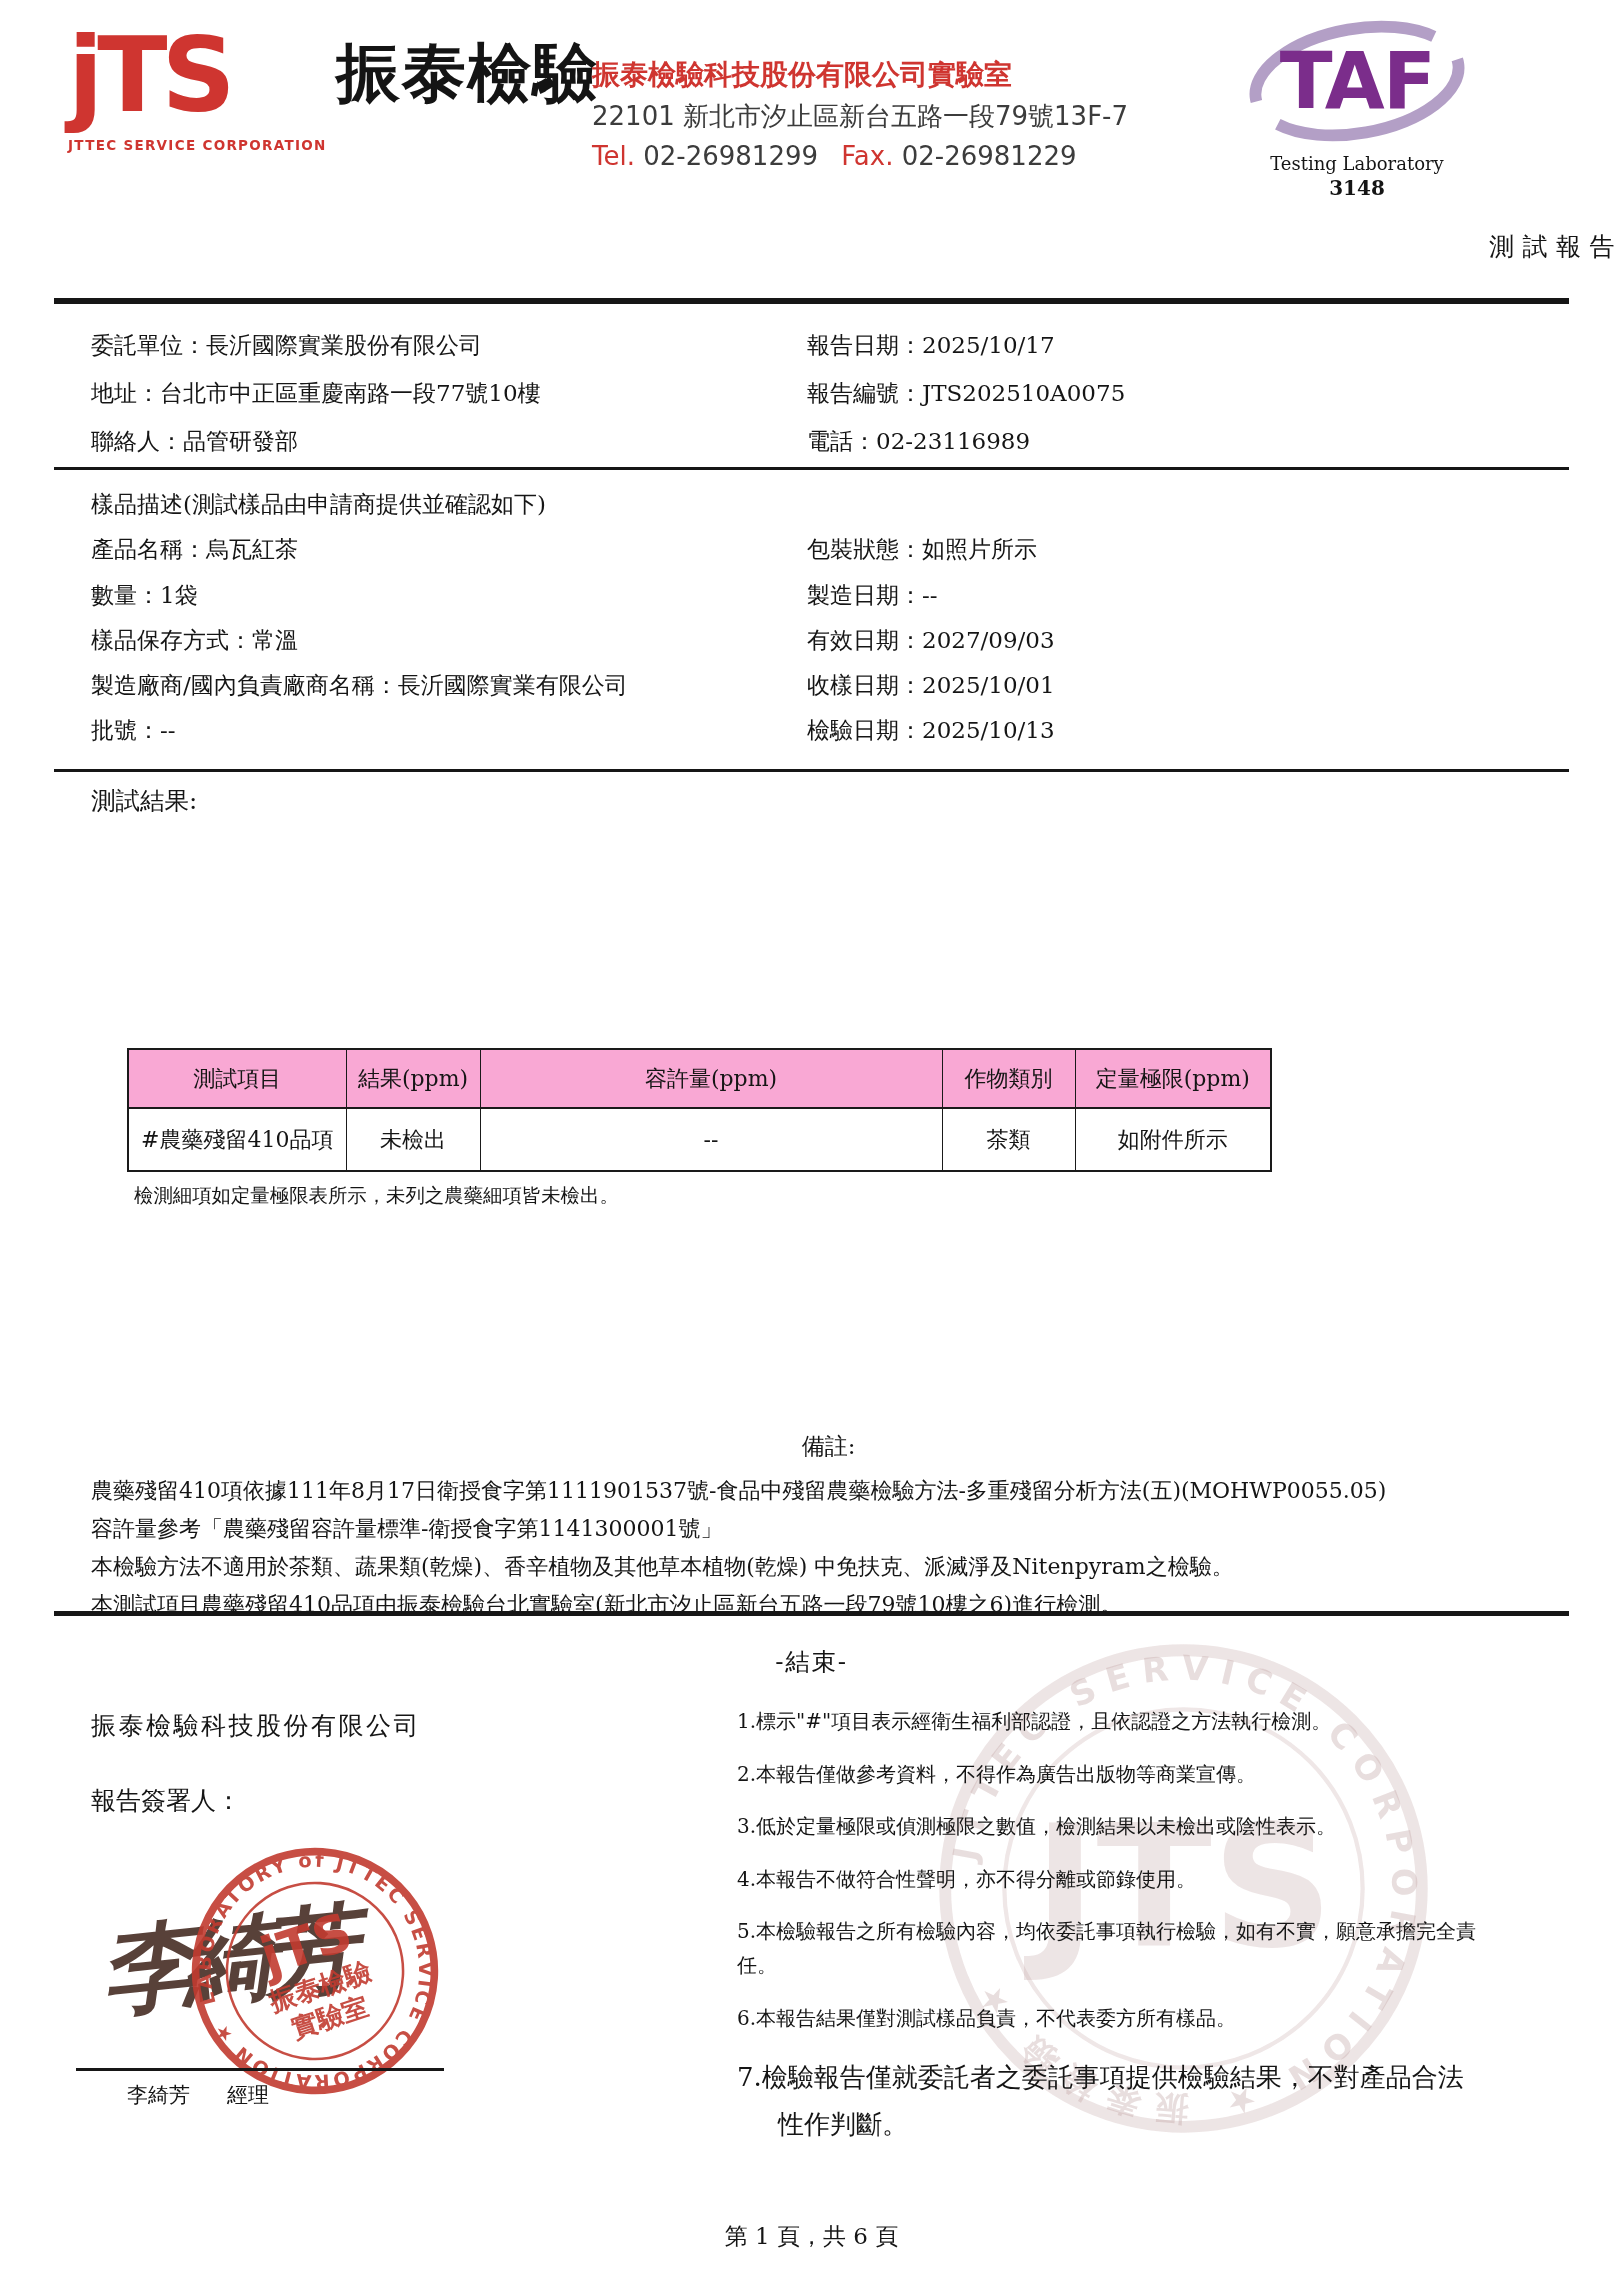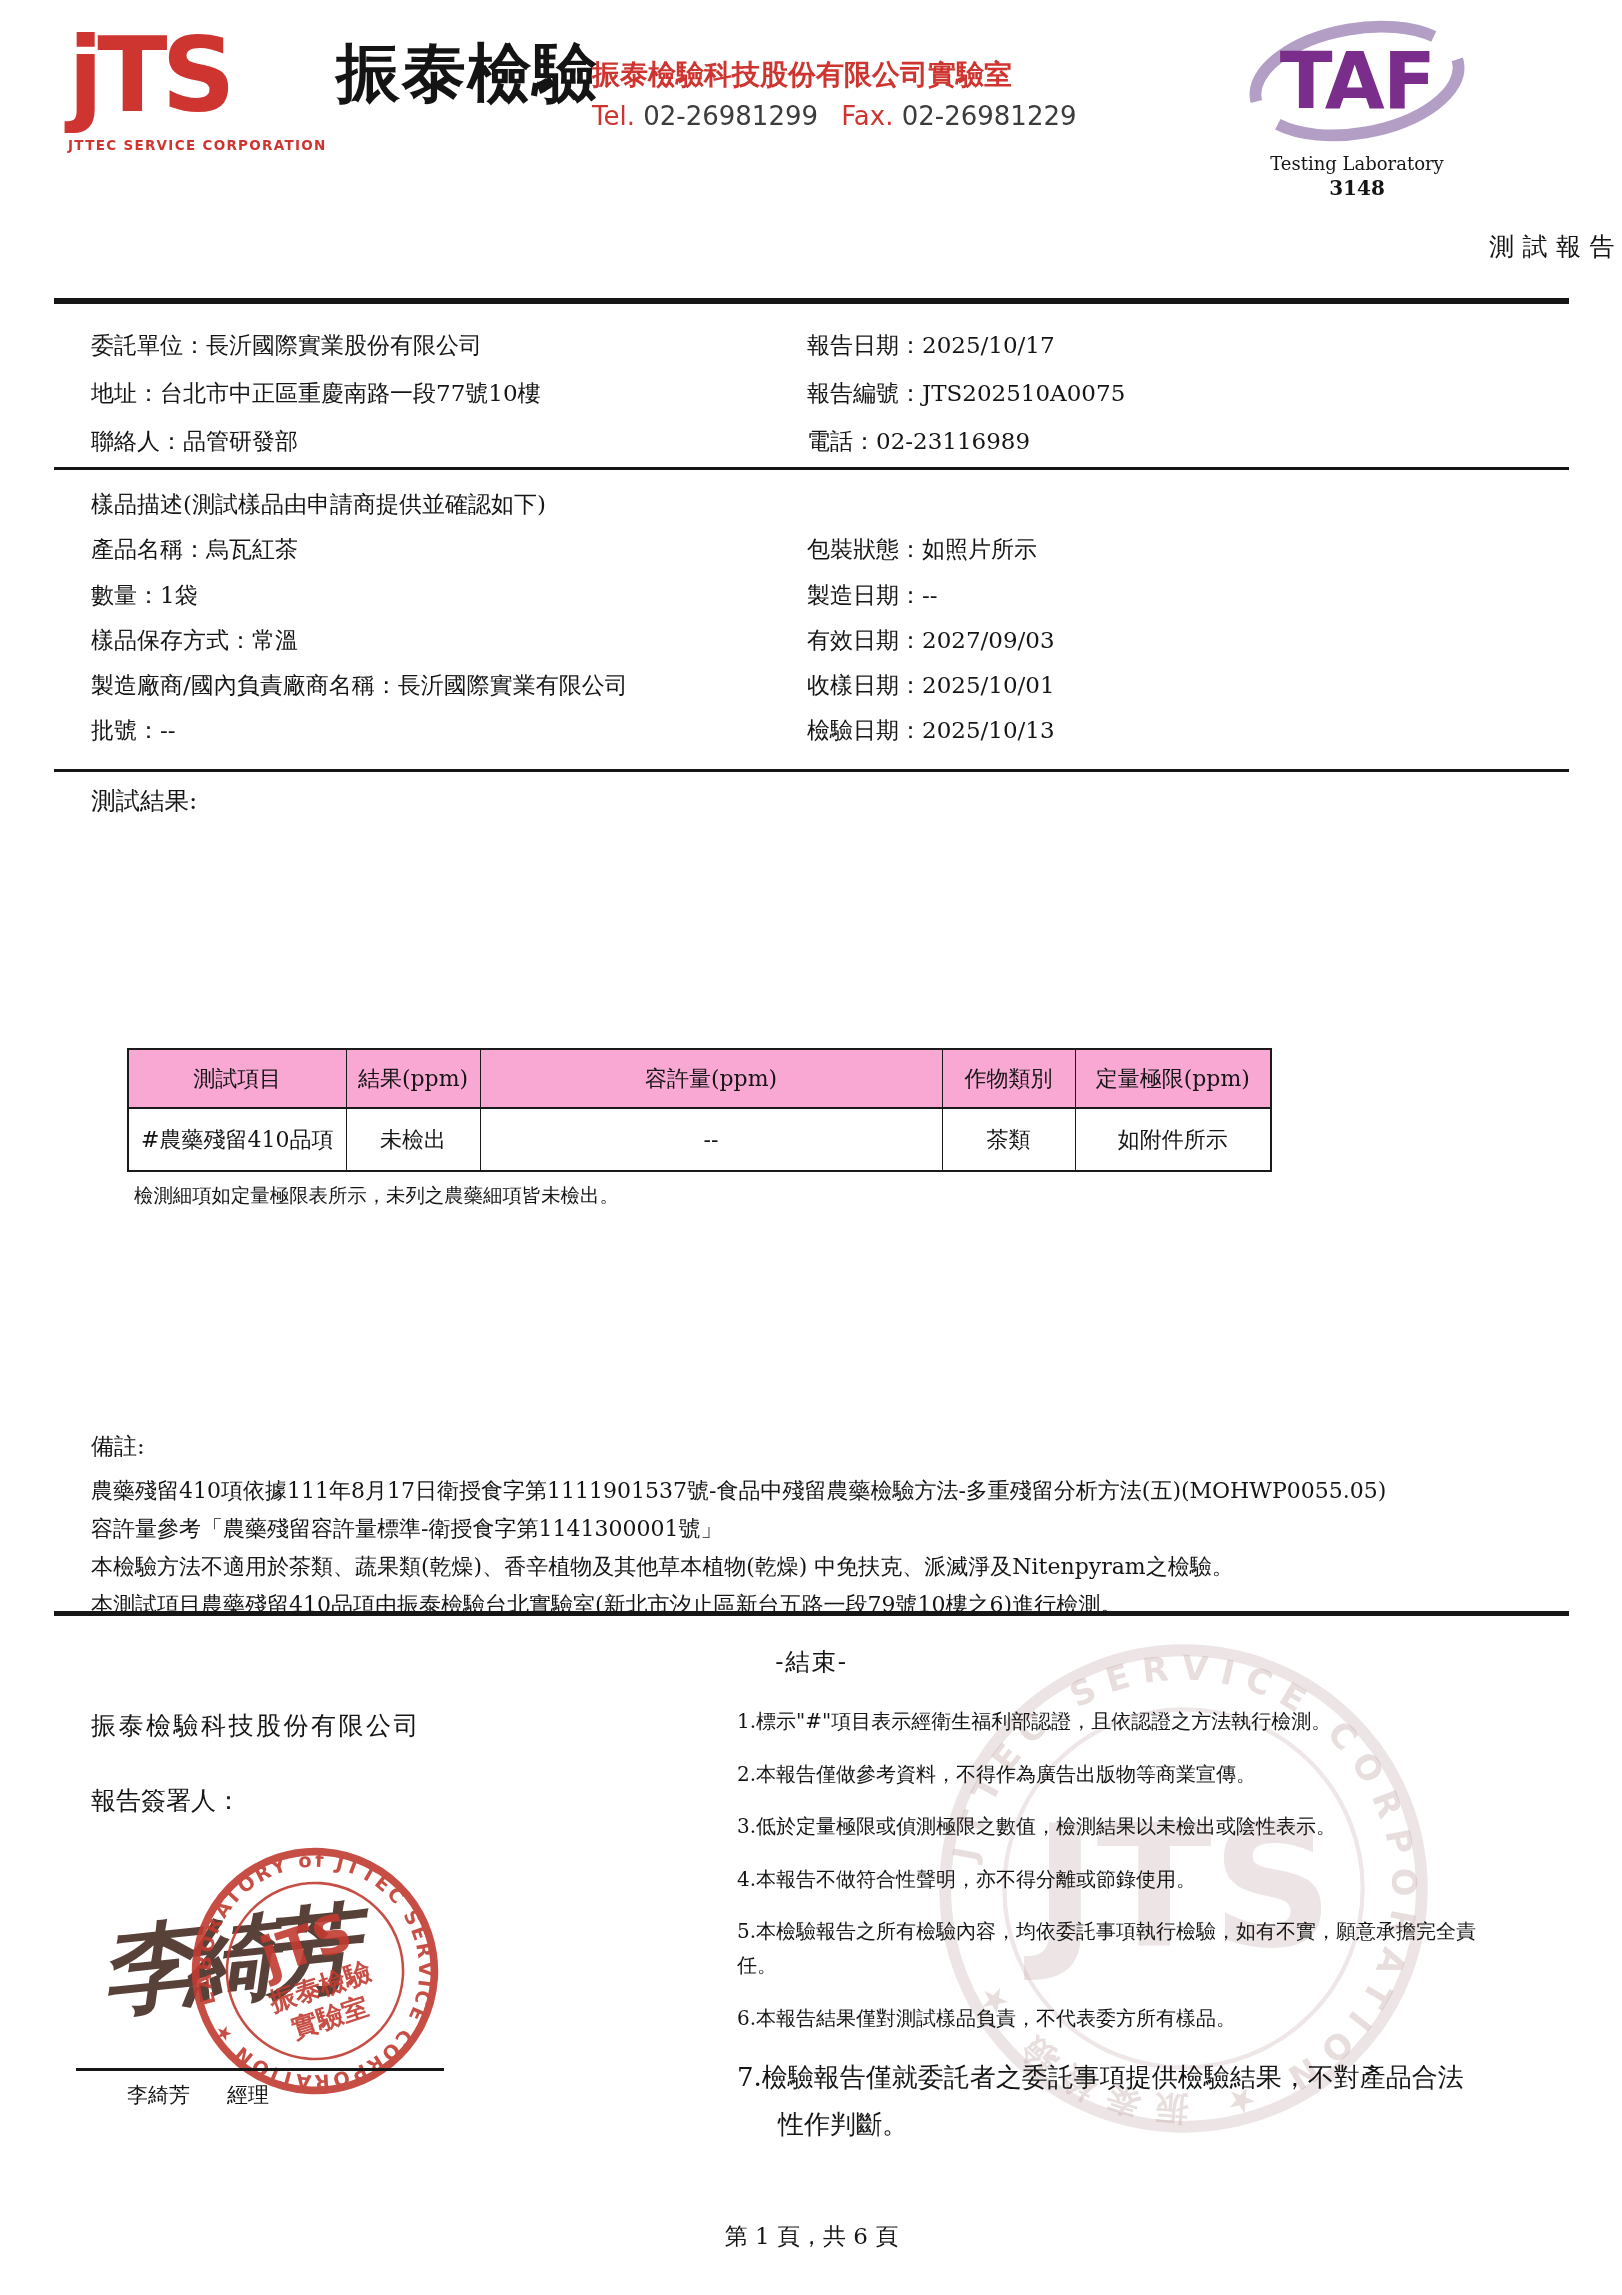--- a/index.html
+++ b/index.html
@@ -27,21 +27,21 @@
   .row{font-size:23px;white-space:nowrap;}
   .section-title{font-size:23px;white-space:nowrap;}
   .results-title{font-size:24.5px;white-space:nowrap;}
   
   table.results{border-collapse:collapse;table-layout:fixed;border:2.5px solid #1a1a1a;}
   table.results th{background:#f9a8d4;font-weight:normal;font-size:22px;border:1.7px solid #1a1a1a;
                    border-bottom:2.5px solid #1a1a1a;text-align:center;}
   table.results td{font-size:22px;border:1.7px solid #1a1a1a;text-align:center;background:#fff;}
   .table-footnote{font-size:19.4px;white-space:nowrap;}
   
-  .remarks-title{font-size:23px;margin-bottom:10px;}
+  .remarks-title{font-size:23px;margin-bottom:10px;text-align:center;}
   .remark-line{font-size:22px;line-height:38px;white-space:nowrap;}
   
   .end-marker{width:100%;text-align:center;font-size:24.5px;letter-spacing:1.7px;}
   .footer-company{font-size:25px;letter-spacing:2.5px;white-space:nowrap;}
   .signer-label{font-size:25px;white-space:nowrap;margin-top:16px;}
   .disc{font-size:20px;line-height:34px;margin-bottom:18.6px;}
   .disc-large{font-size:26px;line-height:47px;padding-left:41px;text-indent:-41px;}
   .signature{font-size:95px;font-style:italic;font-weight:bold;color:#4a3129;
              letter-spacing:-13.5px;transform:rotate(-6deg);line-height:1;opacity:.92;}
   .sig-line{background:#161616;}
@@ -57,20 +57,21 @@
 
   <div class="abs" style="left:68px;top:24px;">
     <div class="jts-mark">jTS</div>
     <div class="jts-caption" style="margin-top:10px;text-align:center;">JTTEC SERVICE CORPORATION</div>
   </div>
 
   <div class="abs brand-name" style="left:336px;top:41px;">振泰檢驗</div>
 
   <div class="abs sans" style="left:592px;top:57px;width:625px;">
     <div class="lab-title">振泰檢驗科技股份有限公司實驗室</div>
+    <div class="lab-address">22101 新北市汐止區新台五路一段79號13F-7</div>
     <div class="lab-tel nowrap">
       <span class="red">Tel.</span>
       <span>02-26981299</span>
       <span class="red" style="margin-left:15px;">Fax.</span>
       <span>02-26981229</span>
     </div>
   </div>
 
   <div class="abs" style="left:1226px;top:17px;width:262px;">
     <svg width="262" height="128" viewBox="0 0 310 152">

